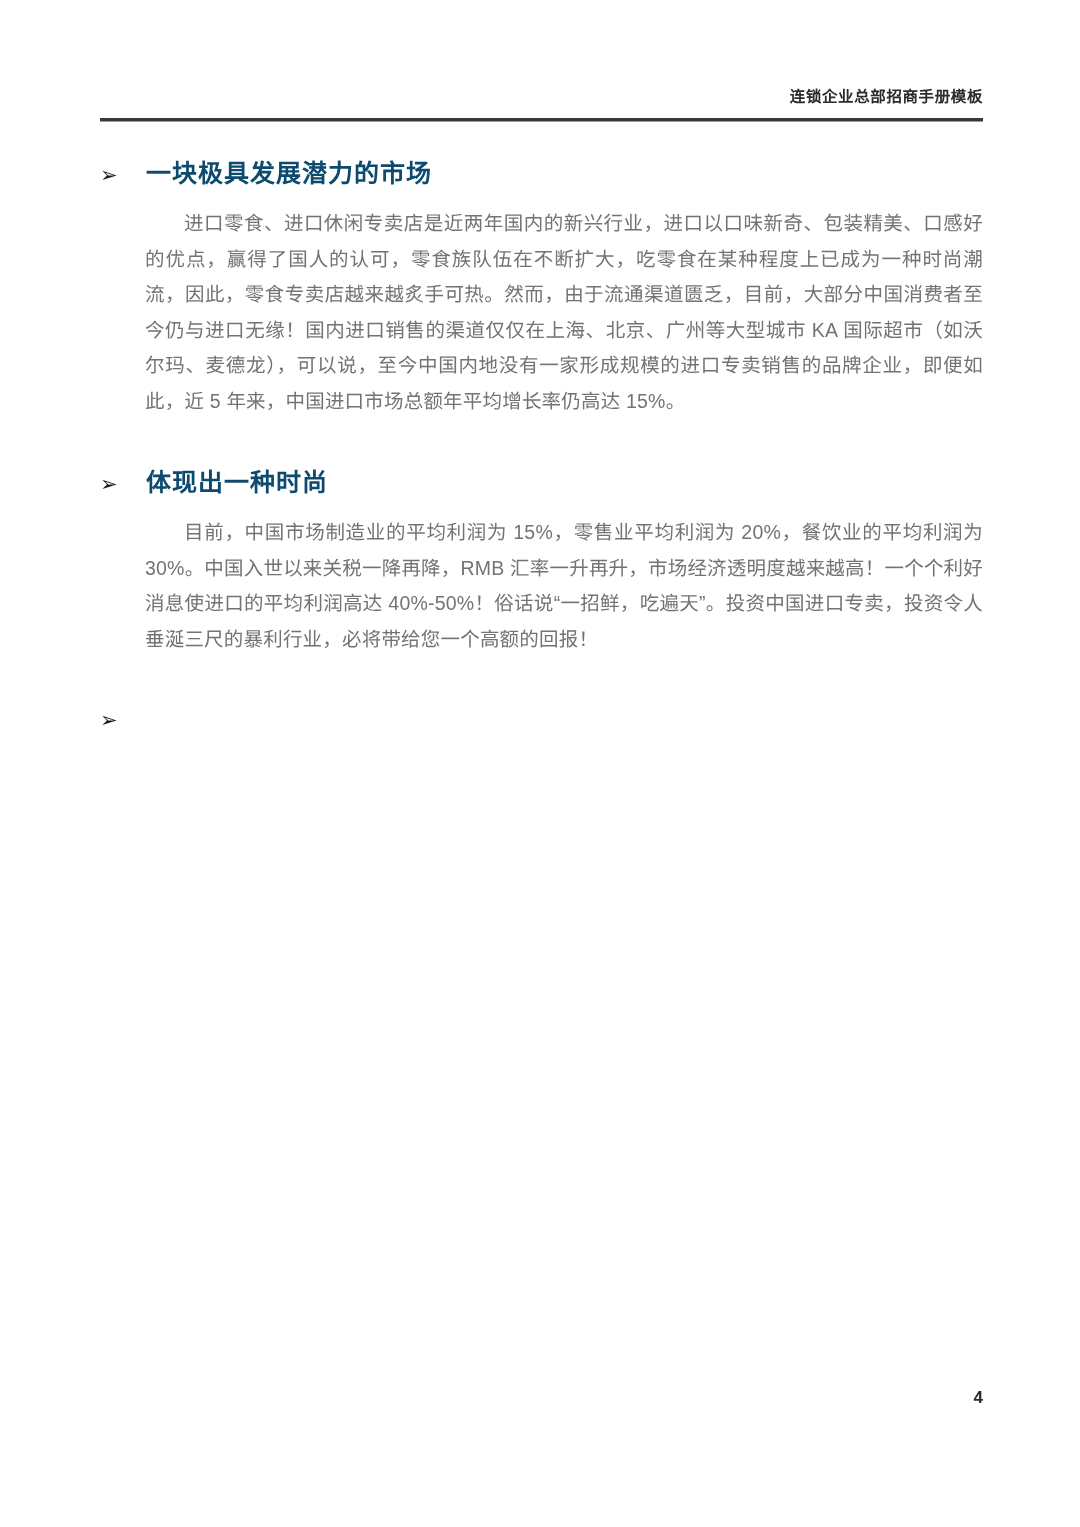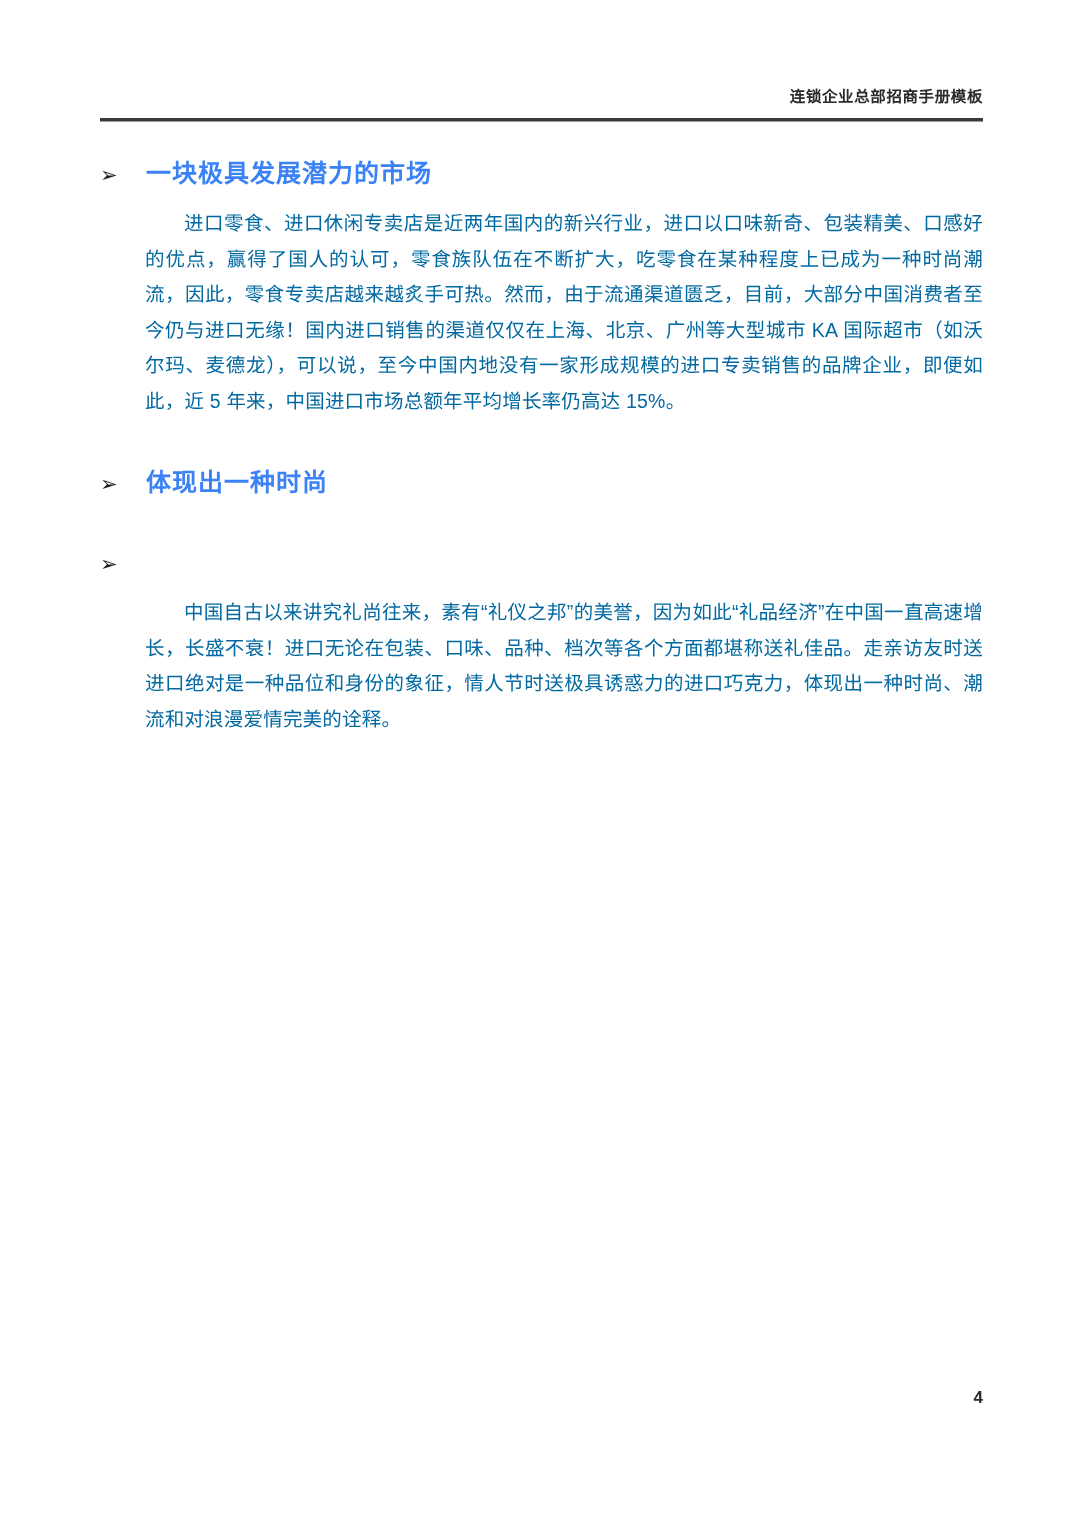--- a/index.html
+++ b/index.html
@@ -80,35 +80,35 @@
     font-size: 21px;
     line-height: 34px;
     color: #1b1b1b;
     font-family: "DejaVu Sans", sans-serif;
   }
   .section-title {
     font-size: 25px;
     font-weight: bold;
     line-height: 34px;
     letter-spacing: 1px;
-    color: #3b82f6;
+    color: #0c4a6e;
     white-space: nowrap;
   }
 
   
   .body-paragraph {
     margin: 0;
     padding: 0 0 0 45px;
     font-size: 19.5px;
     line-height: 35.5px;
     letter-spacing: 0.2px;
     text-align: justify;
     text-justify: inter-ideograph;
     text-indent: 2em;
-    color: #0369a1;
+    color: #737373;
     font-weight: 500;
   }
 
   
   .section.gap-large {
     margin-bottom: 46px;
   }
 
   
   .page-footer {
@@ -145,27 +145,27 @@
         <span class="section-title">一块极具发展潜力的市场</span>
       </div>
       <p class="body-paragraph">进口零食、进口休闲专卖店是近两年国内的新兴行业，进口以口味新奇、包装精美、口感好的优点，赢得了国人的认可，零食族队伍在不断扩大，吃零食在某种程度上已成为一种时尚潮流，因此，零食专卖店越来越炙手可热。然而，由于流通渠道匮乏，目前，大部分中国消费者至今仍与进口无缘！国内进口销售的渠道仅仅在上海、北京、广州等大型城市 KA 国际超市（如沃尔玛、麦德龙），可以说，至今中国内地没有一家形成规模的进口专卖销售的品牌企业，即便如此，近 5 年来，中国进口市场总额年平均增长率仍高达 15%。</p>
     </div>
 
     <div class="section gap-large">
       <div class="section-heading">
         <span class="bullet-arrow">➢</span>
         <span class="section-title">体现出一种时尚</span>
       </div>
+      <p class="body-paragraph">目前，中国市场制造业的平均利润为 15%，零售业平均利润为 20%，餐饮业的平均利润为 30%。中国入世以来关税一降再降，RMB 汇率一升再升，市场经济透明度越来越高！一个个利好消息使进口的平均利润高达 40%-50%！俗话说“一招鲜，吃遍天”。投资中国进口专卖，投资令人垂涎三尺的暴利行业，必将带给您一个高额的回报！</p>
     </div>
 
     <div class="section">
       <div class="section-heading">
         <span class="bullet-arrow">➢</span>
       </div>
-      <p class="body-paragraph">中国自古以来讲究礼尚往来，素有“礼仪之邦”的美誉，因为如此“礼品经济”在中国一直高速增长，长盛不衰！进口无论在包装、口味、品种、档次等各个方面都堪称送礼佳品。走亲访友时送进口绝对是一种品位和身份的象征，情人节时送极具诱惑力的进口巧克力，体现出一种时尚、潮流和对浪漫爱情完美的诠释。</p>
     </div>
 
   </div>
 
   <div class="page-footer">
     <span class="page-number">4</span>
   </div>
 
 </div>
 

